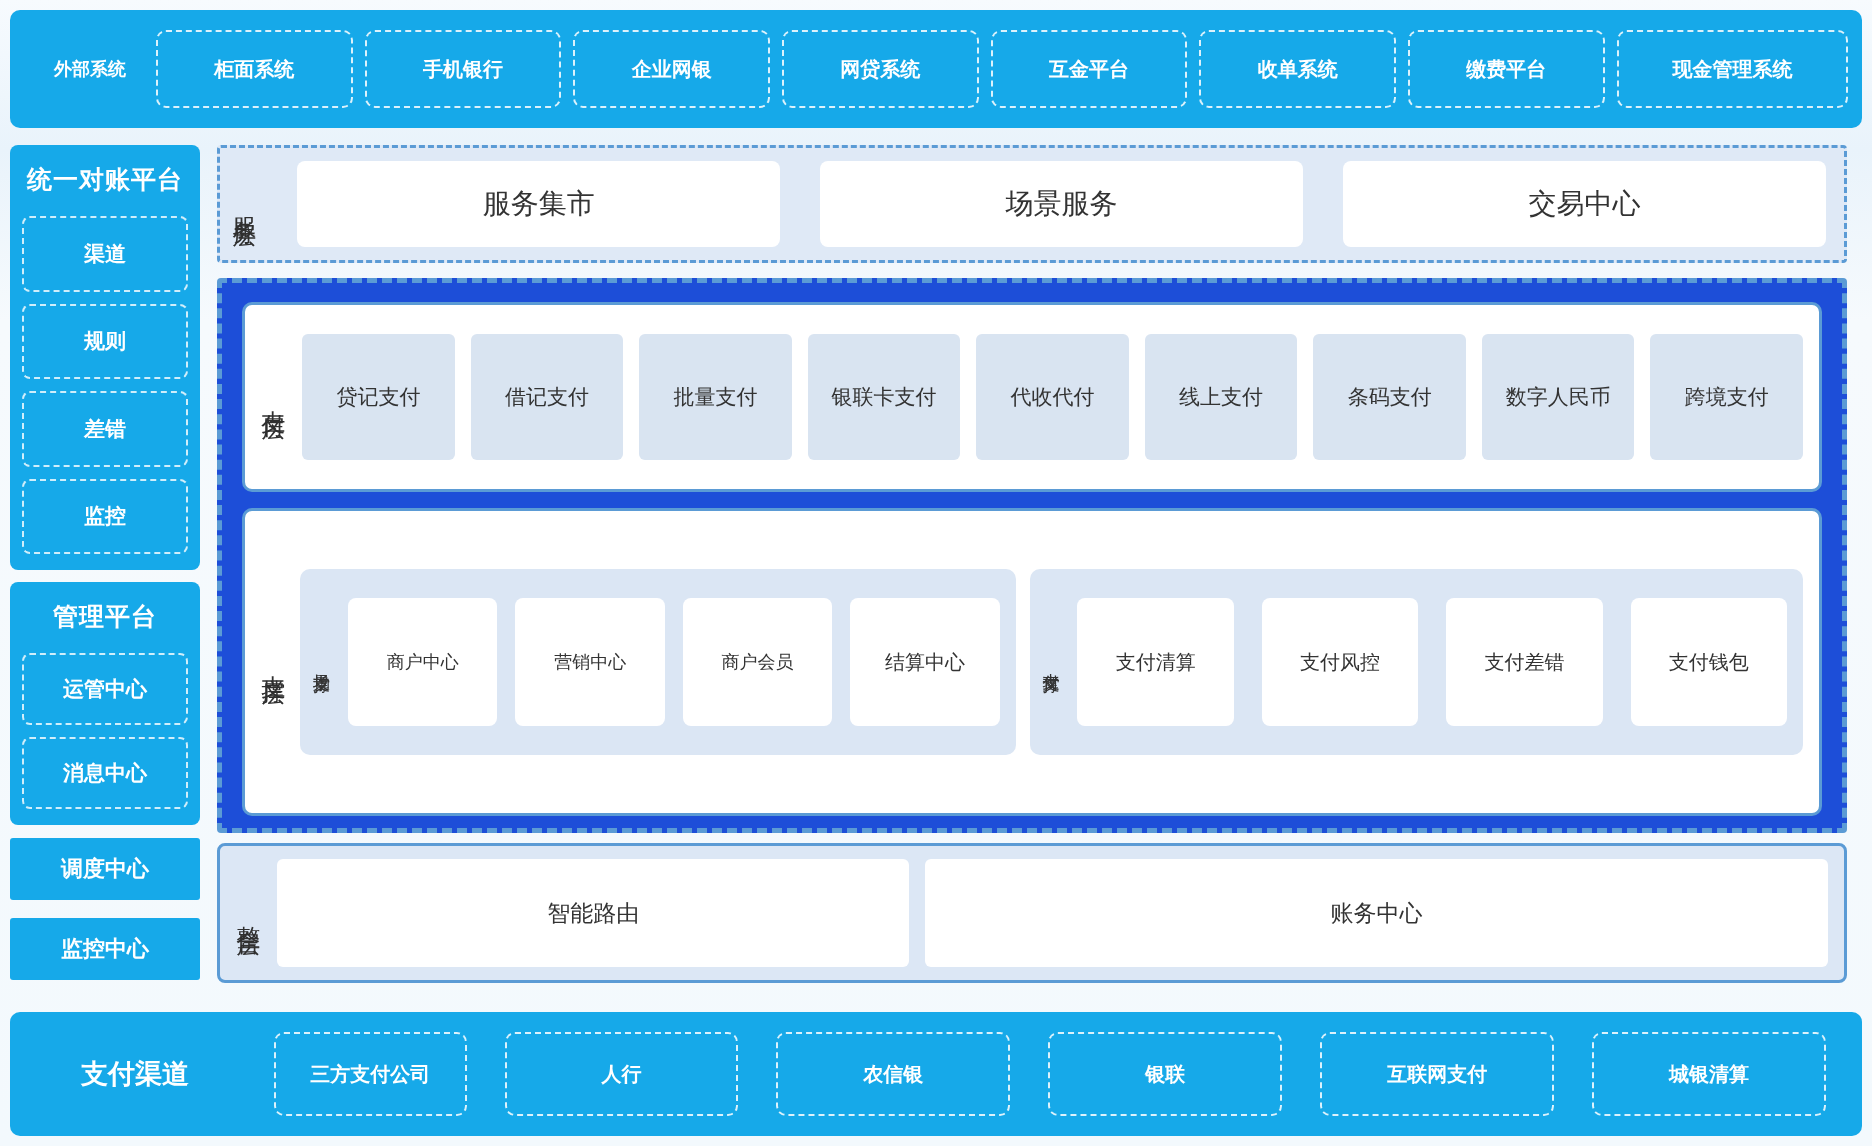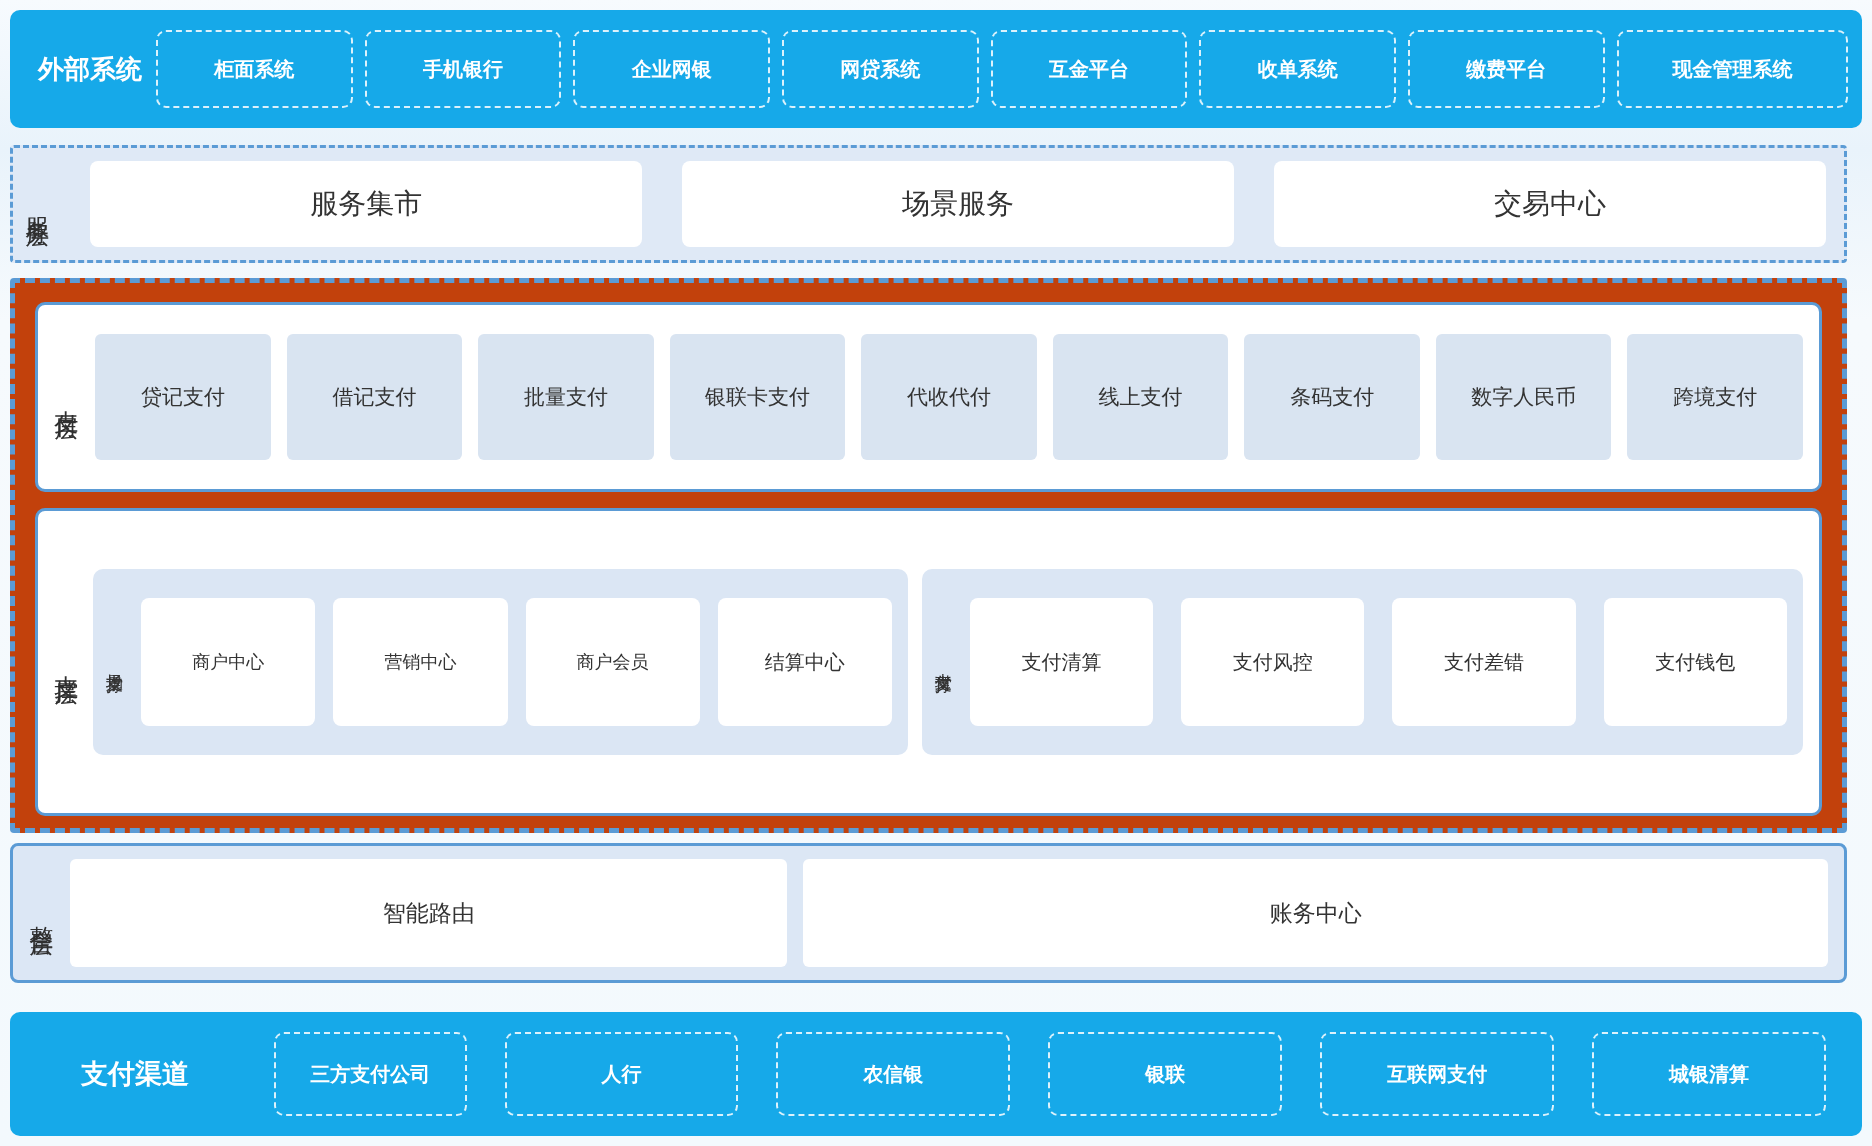--- a/index.html
+++ b/index.html
@@ -11,21 +11,21 @@
   }
   
   .blue { background: #16a9e9; color: #fff; }
   .top-bar, .bottom-bar {
     border-radius: 10px;
     display: flex; align-items: center;
     padding: 0 14px;
   }
   .top-bar { height: 118px; margin-bottom: 17px; }
   .bottom-bar { height: 124px; margin-top: 29px; padding: 0 22px 0 0; }
-  .bar-title { font-size: 26px; font-weight: bold; text-align: center; flex: 0 0 132px; }
+  .bar-title { font-size: 18px; font-weight: bold; text-align: center; flex: 0 0 132px; }
   .bottom-bar .bar-title { flex: 0 0 250px; font-size: 27px; }
   .bar-items { flex: 1; display: flex; gap: 12px; height: 100%; align-items: center; }
   .bottom-bar .bar-items { gap: 38px; padding: 0 14px; }
   .dashed-item {
     flex: 1; height: 78px;
     border: 2px dashed rgba(255,255,255,0.85);
     border-radius: 10px;
     display: flex; align-items: center; justify-content: center;
     font-size: 20px; font-weight: bold; color: #fff;
   }
@@ -78,21 +78,21 @@
     display: flex; align-items: center;
     padding: 0 18px 0 12px; gap: 40px;
   }
   .service-box {
     flex: 1; height: 86px; background: #fff; border-radius: 8px;
     display: flex; align-items: center; justify-content: center;
     font-size: 28px; color: #333;
   }
   .dashed-container {
     height: 555px; margin-bottom: 10px;
-    background: #c2410c;
+    background: #1d4ed8;
     border: 5px dashed #5b9bd5; border-radius: 4px;
     padding: 19px 20px 12px 20px;
     display: flex; flex-direction: column; gap: 16px;
   }
   .layer-box {
     background: #fff; border: 3px solid #5b9bd5; border-radius: 10px;
     display: flex; align-items: center;
     padding: 0 16px 0 16px; gap: 16px;
   }
   .payment-layer { height: 190px; }
@@ -143,20 +143,40 @@
     <div class="dashed-item">网贷系统</div>
     <div class="dashed-item">互金平台</div>
     <div class="dashed-item">收单系统</div>
     <div class="dashed-item">缴费平台</div>
     <div class="dashed-item wide">现金管理系统</div>
   </div>
 </div>
 
 <div class="main">
 
+  <div class="left-col">
+    <div class="side-block block-recon">
+      <div class="block-title">统一对账平台</div>
+      <div class="side-items">
+        <div class="side-dashed">渠道</div>
+        <div class="side-dashed">规则</div>
+        <div class="side-dashed">差错</div>
+        <div class="side-dashed">监控</div>
+      </div>
+    </div>
+    <div class="side-block block-mgmt">
+      <div class="block-title">管理平台</div>
+      <div class="side-items">
+        <div class="side-dashed">运管中心</div>
+        <div class="side-dashed">消息中心</div>
+      </div>
+    </div>
+    <div class="solid-block blue block-sched">调度中心</div>
+    <div class="solid-block blue">监控中心</div>
+  </div>
 
   <div class="right-col">
 
     <div class="service-layer">
       <div class="v-label">服务层</div>
       <div class="service-box">服务集市</div>
       <div class="service-box">场景服务</div>
       <div class="service-box">交易中心</div>
     </div>
 

